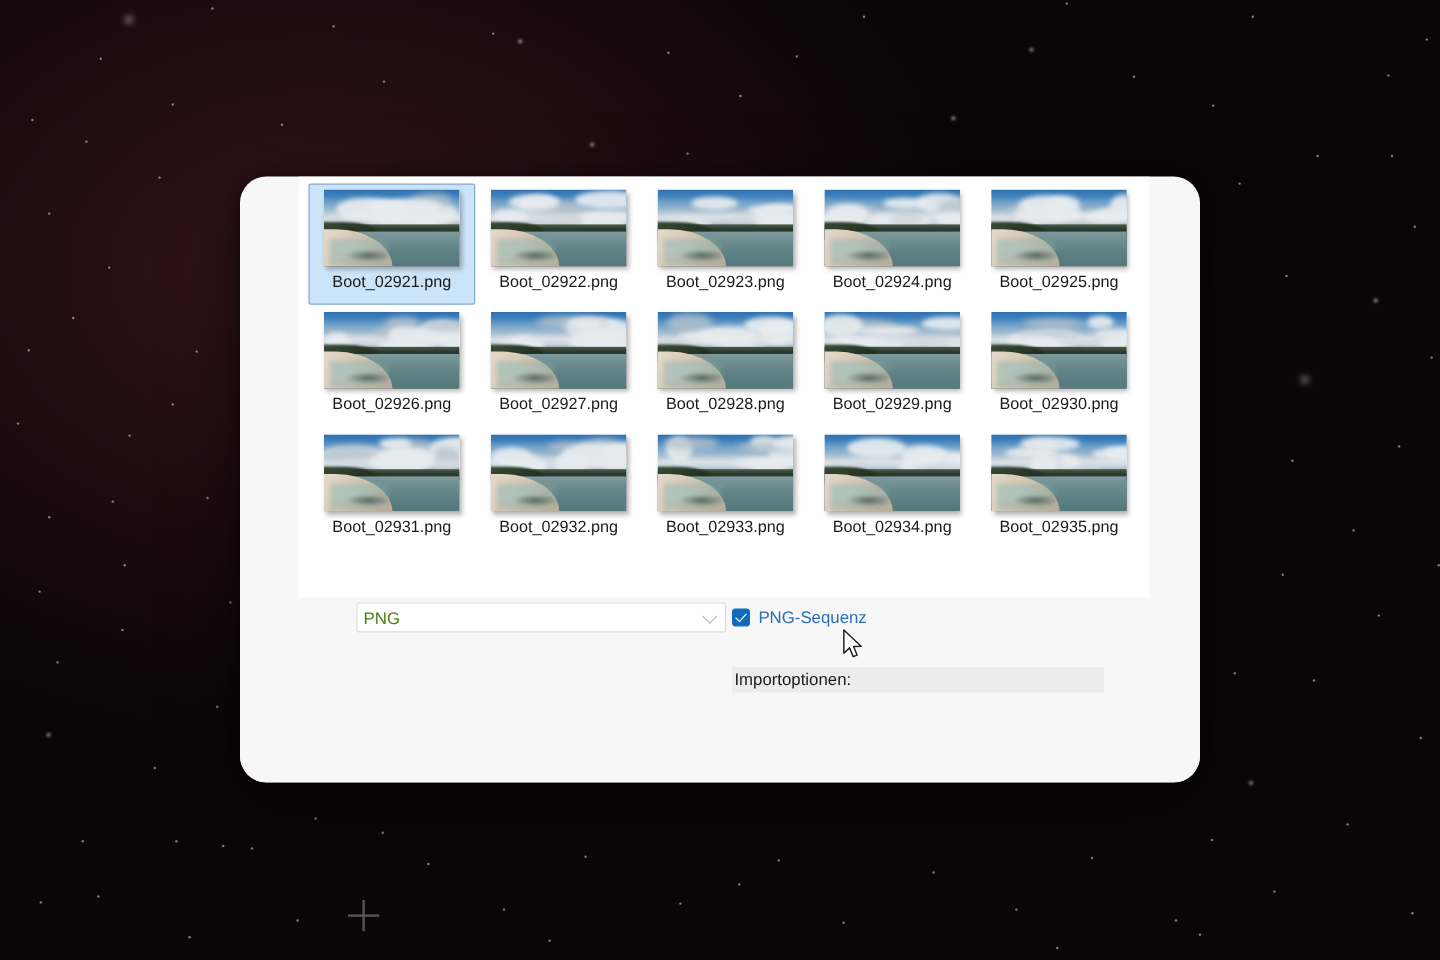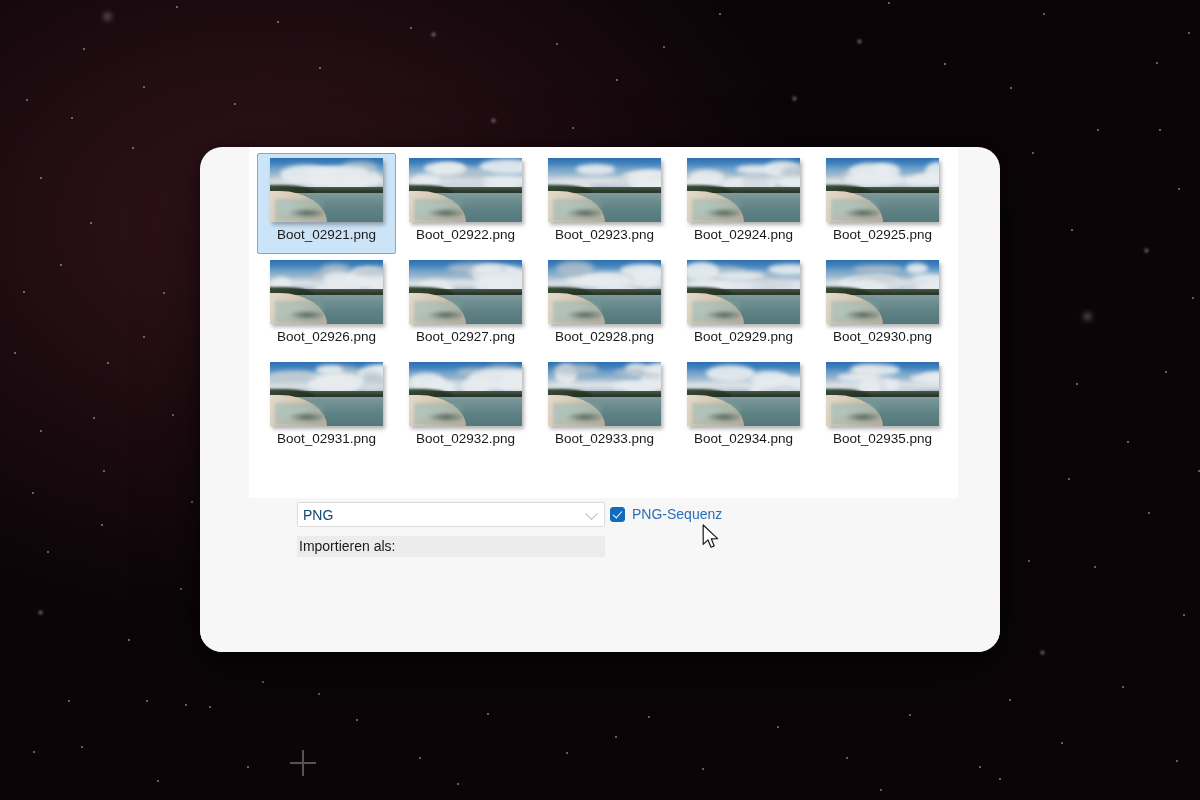--- a/index.html
+++ b/index.html
@@ -177,21 +177,21 @@
     margin-top: 4px;
     background: #ffffff;
     border: 1px solid #d4d4d4;
     border-radius: 2px;
     display: flex;
     align-items: center;
     padding-left: 5px;
     font-size: 14px;
     color: #1a1a1a;
   }
-  .select.dim { color: #0c4a6e; border-color: #dcdcdc; }
+  .select.dim { color: #4d7c0f; border-color: #dcdcdc; }
   .chev {
     position: absolute; right: 8px; top: 50%;
     width: 9px; height: 9px;
     border-right: 1.4px solid #6d7a86;
     border-bottom: 1.4px solid #6d7a86;
     transform: translateY(-65%) rotate(45deg);
   }
   .select.dim .chev { border-color: #b7bfc6; }
 
   .check-row {
@@ -706,36 +706,36 @@
     <div id="options">
 
       <div class="col-left">
 
 
         <div class="select dim">
           <span>PNG</span>
           <span class="chev"></span>
         </div>
 
-        <div class="field-label" style="margin-top:9px;">Importieren als:</div>
 
 
       </div>
 
       <div class="col-right">
 
 
         <div class="check-row">
           <span class="cbox on"></span>
           <span class="check-label">PNG-Sequenz</span>
         </div>
 
 
         <div class="spacer-gap"></div>
 
+        <div class="field-label">Importoptionen:</div>
 
       </div>
 
     </div>
   </div>
 
   <svg id="cursor" viewBox="0 0 18 26" style="left: 702px; top: 524px;">
     <path d="M1.2,1 L1.2,20.4 L6.0,15.9 L9.0,23.2 L12.2,21.9 L9.3,14.8 L15.6,14.6 Z" fill="#ffffff" stroke="#1b1b1b" stroke-width="1.2" stroke-linejoin="round"></path>
   </svg>
 

